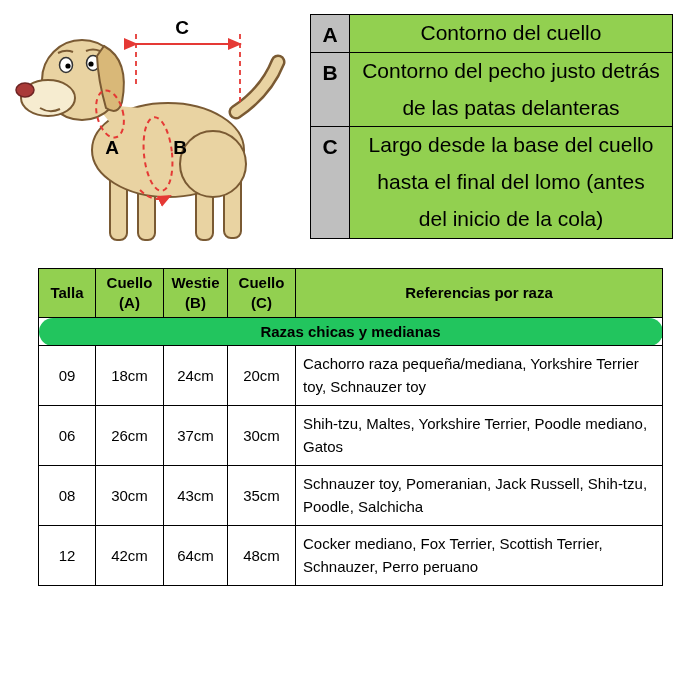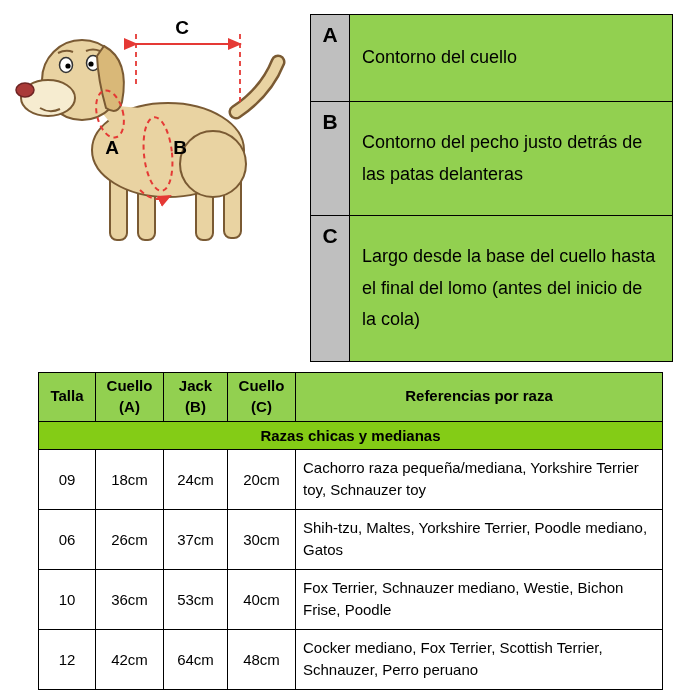--- a/index.html
+++ b/index.html
@@ -12,41 +12,41 @@
   
   .top{display:flex;align-items:flex-start;padding-top:8px;}
   .dog-wrap{width:308px;height:250px;flex:0 0 auto;}
   .legend{border-collapse:collapse;margin-top:6px;margin-left:2px;}
   .legend td{border:1px solid #000;}
   .legend .letter{
     width:36px;background:#bfbfbf;text-align:center;vertical-align:top;
     font-weight:bold;font-size:21px;padding-top:8px;
   }
   .legend .desc{
-    width:298px;background:#92d050;font-size:18px;line-height:1.75;
-    padding:25px 12px;vertical-align:middle;
+    width:298px;background:#92d050;font-size:21px;line-height:1.75;
+    padding:0 12px;vertical-align:middle;text-align:center;
   }
   .legend .r1 .desc{height:36px;}
   .legend .r2 .desc{height:58px;}
   .legend .r3 .desc{height:86px;}
 
   
   table.sizes{
     border-collapse:collapse;table-layout:fixed;width:624px;
     margin:10px 0 0 38px;
   }
   table.sizes th,table.sizes td{border:1px solid #000;overflow:hidden;}
   table.sizes th{
     background:#92d050;font-weight:bold;font-size:15px;
     white-space:pre-line;height:46px;text-align:center;vertical-align:middle;
     line-height:1.35;
   }
   tr.section td{
-    background:#84cc16;font-weight:bold;font-size:15px;text-align:center;
-    height:25px;vertical-align:middle;
+    background:#22c55e;font-weight:bold;font-size:15px;text-align:center;
+    height:25px;vertical-align:middle;border-radius:14px;
   }
   tr.row td{
     background:#ffffff;font-size:15px;text-align:center;height:55px;
     vertical-align:middle;
   }
   tr.row td.ref{text-align:left;padding:2px 7px;line-height:1.5;}
 
   svg text.axis-label{font-family:"Liberation Sans",sans-serif;font-weight:bold;font-size:19px;fill:#000;}
 </style>
 </head>
@@ -138,21 +138,21 @@
         <col style="width:68px">
         <col style="width:64px">
         <col style="width:68px">
         <col style="width:367px">
     </colgroup>
     <tbody>
         <tr class="head">
       <th>Talla</th>
       <th>Cuello
 (A)</th>
-      <th>Jack
+      <th>Westie
 (B)</th>
       <th>Cuello
 (C)</th>
       <th>Referencias por raza</th>
     </tr>
     <tr class="section">
       <td colspan="5">Razas chicas y medianas</td>
     </tr>
 
     <tr class="row">
@@ -163,25 +163,25 @@
       <td class="ref">Cachorro raza pequeña/mediana, Yorkshire Terrier toy, Schnauzer toy</td>
     </tr>
     <tr class="row">
       <td>06</td>
       <td>26cm</td>
       <td>37cm</td>
       <td>30cm</td>
       <td class="ref">Shih-tzu, Maltes, Yorkshire Terrier, Poodle mediano, Gatos</td>
     </tr>
     <tr class="row">
-      <td>10</td>
-      <td>36cm</td>
-      <td>53cm</td>
-      <td>40cm</td>
-      <td class="ref">Fox Terrier, Schnauzer mediano, Westie, Bichon Frise, Poodle</td>
+      <td>08</td>
+      <td>30cm</td>
+      <td>43cm</td>
+      <td>35cm</td>
+      <td class="ref">Schnauzer toy, Pomeranian, Jack Russell, Shih-tzu, Poodle, Salchicha</td>
     </tr>
     <tr class="row">
       <td>12</td>
       <td>42cm</td>
       <td>64cm</td>
       <td>48cm</td>
       <td class="ref">Cocker mediano, Fox Terrier, Scottish Terrier, Schnauzer, Perro peruano</td>
     </tr>
 
   </tbody>

